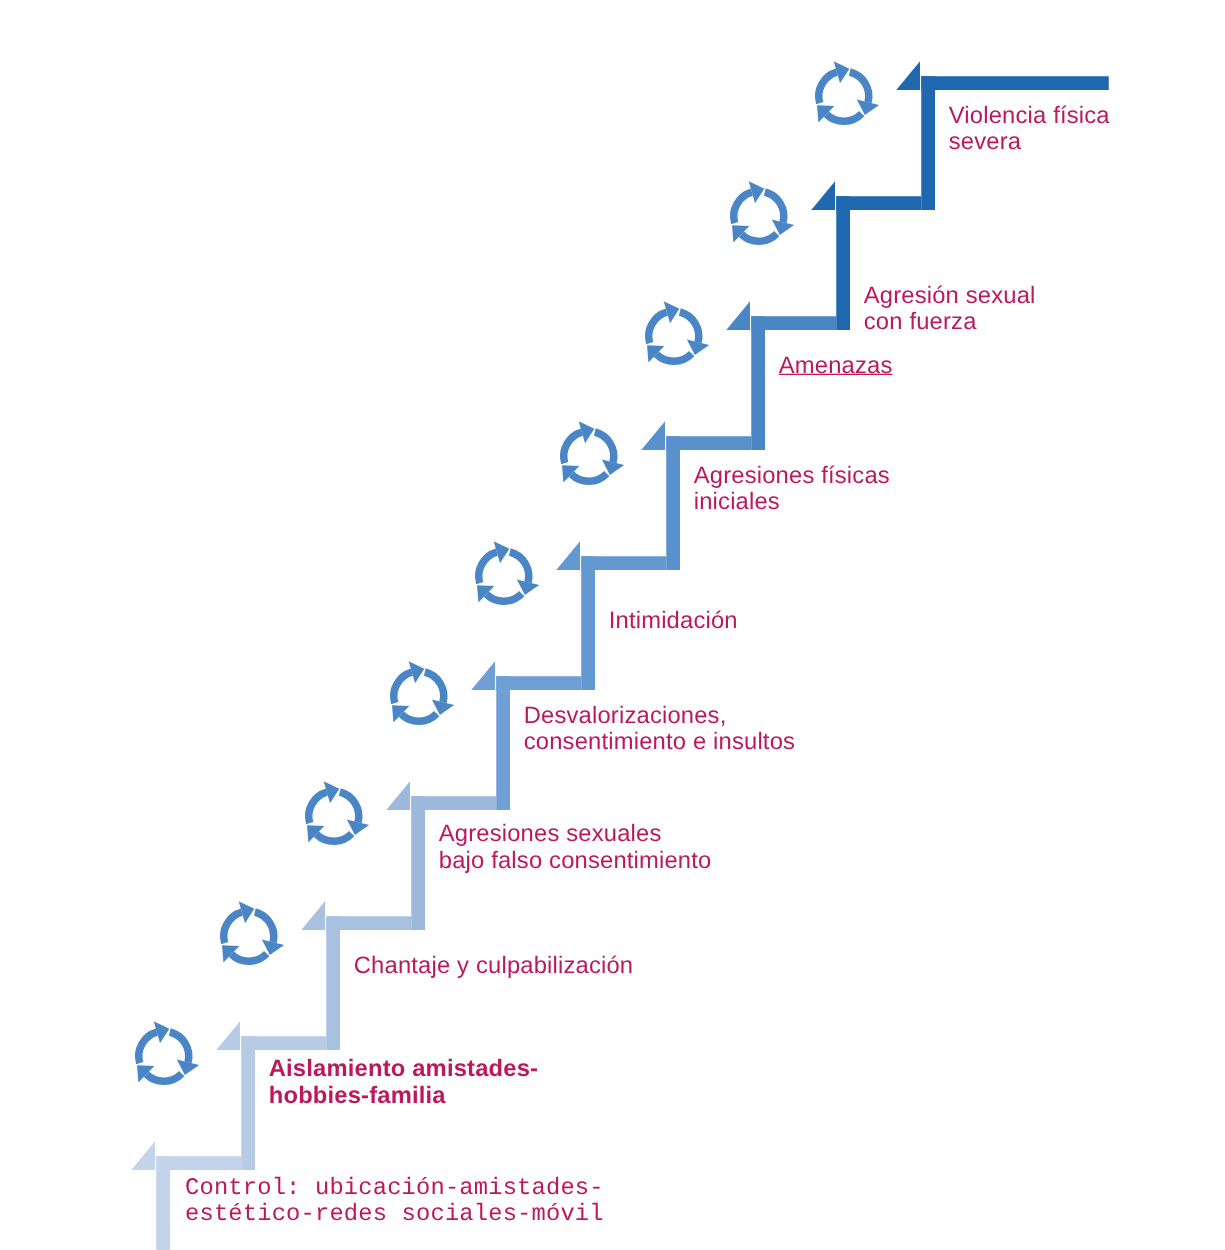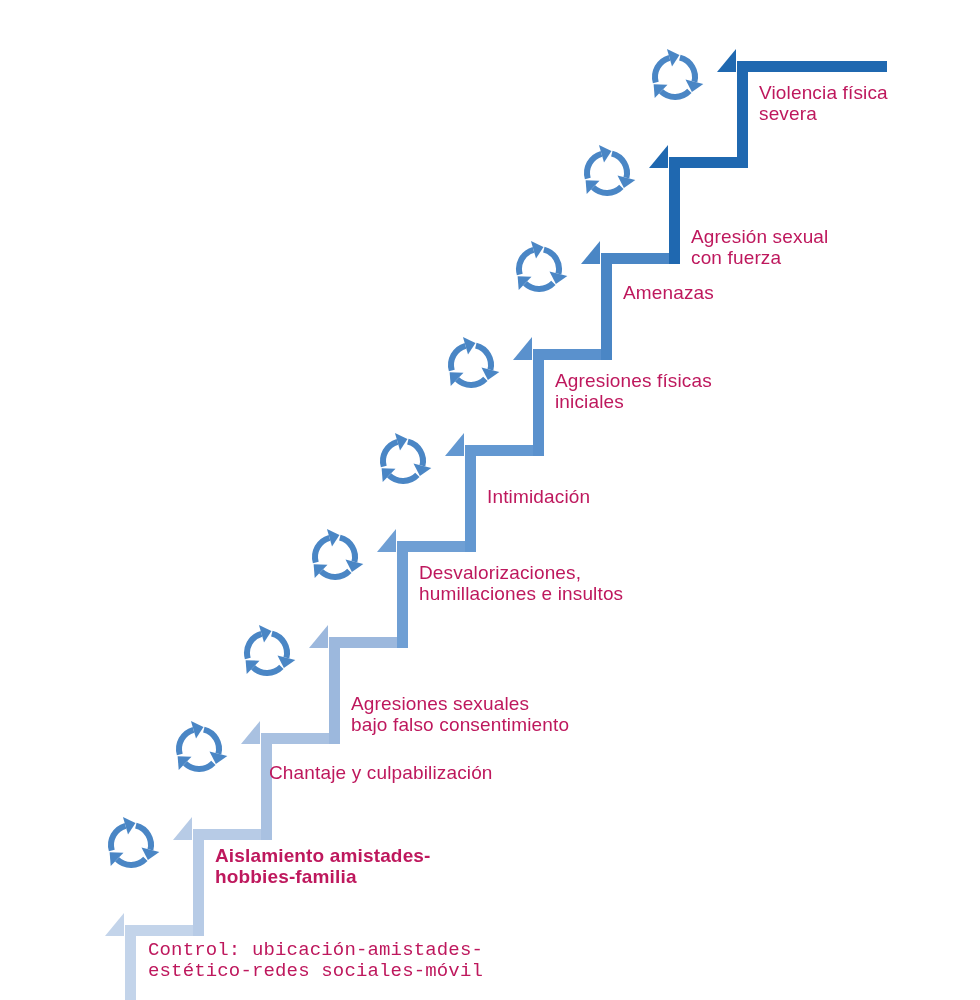--- a/index.html
+++ b/index.html
@@ -149,27 +149,27 @@
         <polygon points="653.6256986672981,84.16234895399946 654.7159755825974,98.00472216988862 667.4976895990428,84.76886984365743" fill="#4a86c5"></polygon>
         <path d="M 655.7747660812337 82.51274711634 A 20 20 0 0 1 669.4872528836601 57.77476608123362" fill="none" stroke="#4a86c5" stroke-width="6" stroke-linecap="butt"></path>
         <polygon points="679.4843745214185,54.908137580736835 666.9513892101437,48.931158478601084 672.0231165571764,66.61837368386615" fill="#4a86c5"></polygon>
       </g>
     </svg>
   <div id="labels">
       <div class="step-label" style="left: 148px; top: 940px; font-family: Liberation Mono, monospace;">Control: ubicación-amistades-
 estético-redes sociales-móvil</div>
       <div class="step-label" style="left: 215px; top: 845px; font-weight: bold;">Aislamiento amistades-
 hobbies-familia</div>
-      <div class="step-label" style="left: 269px; top: 762px;">Chantaje y culpabilización</div>
-      <div class="step-label" style="left: 351px; top: 657px; margin-top: 36px;">Agresiones sexuales
+      <div class="step-label" style="left: 283px; top: 762px;">Chantaje y culpabilización</div>
+      <div class="step-label" style="left: 351px; top: 657px;">Agresiones sexuales
 bajo falso consentimiento</div>
       <div class="step-label" style="left: 419px; top: 562px;">Desvalorizaciones,
-humillaciones e insultos</div>
+consentimiento e insultos</div>
       <div class="step-label" style="left: 487px; top: 486px;">Intimidación</div>
       <div class="step-label" style="left: 555px; top: 370px;">Agresiones físicas
 iniciales</div>
-      <div class="step-label" style="left: 623px; top: 282px;">Amenazas</div>
+      <div class="step-label" style="left: 623px; top: 282px; text-decoration: underline;">Amenazas</div>
       <div class="step-label" style="left: 691px; top: 178px; margin-top: 48px;">Agresión sexual
 con fuerza</div>
       <div class="step-label" style="left: 759px; top: 82px;">Violencia física
 severa</div>
     </div>
 </div>
 
 </body></html>

